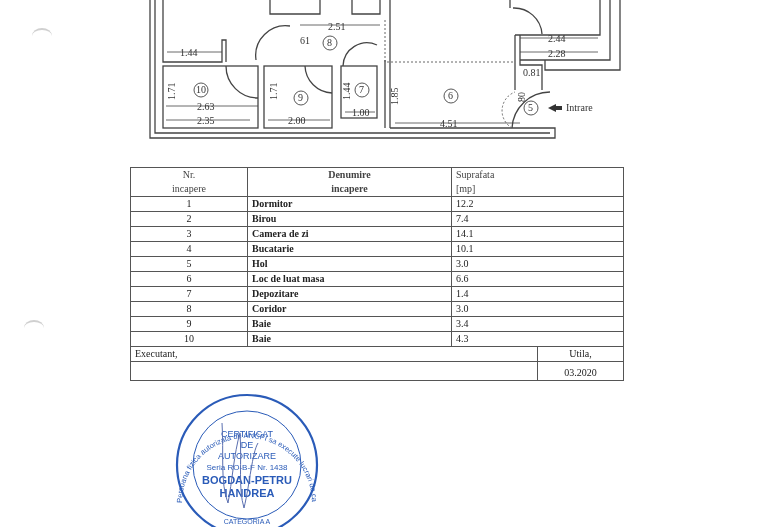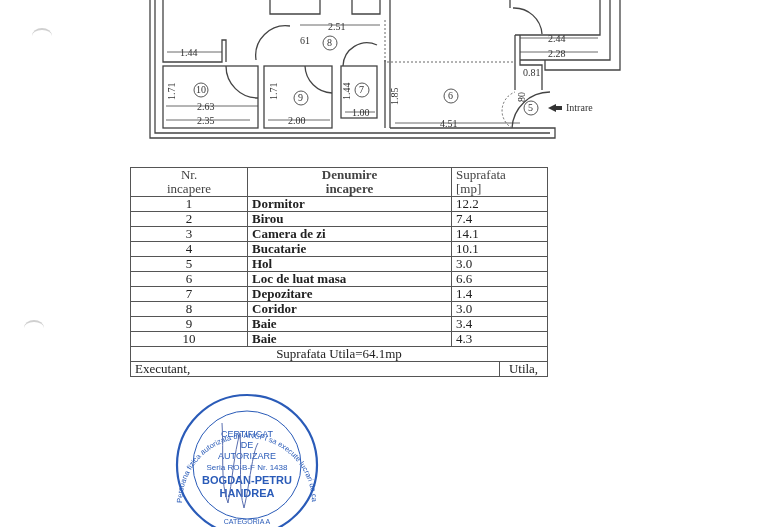--- a/index.html
+++ b/index.html
@@ -1,21 +1,21 @@
 <!DOCTYPE html>
 <html><head>
 <meta charset="utf-8">
 <style>
   html, body { margin:0; padding:0; background:#ffffff; }
   body { width:762px; height:527px; position:relative; overflow:hidden; font-family:"Liberation Serif", "DejaVu Serif", serif; color:#222; }
   .punch { position:absolute; width:20px; height:14px; border-top:2px solid #d0d0d0; border-radius:50% 50% 0 0; }
   #plan { position:absolute; left:0; top:0; }
   .plan-text { font-family:"Liberation Serif", serif; font-size:10px; fill:#333; }
   .room-num { font-family:"Liberation Serif", serif; font-size:10px; fill:#333; }
-  table.rooms { position:absolute; left:130px; top:167px; width:418px; border-collapse:collapse; font-size:13px; table-layout:fixed; }
+  table.rooms { position:absolute; left:130px; top:167px; width:494px; border-collapse:collapse; font-size:10px; table-layout:fixed; }
   table.rooms td { border:1px solid #555; padding:0 4px; height:14px; line-height:14px; }
   .c-nr { width:108px; text-align:center; }
   .c-name { width:195px; text-align:left;font-weight:bold; }
   .c-area { }
   .hdr td { height:28px; line-height:13px; vertical-align:middle; color:#444; }
   .sum td { text-align:center; padding-left:60px; }
   .sign td { height:14px; }
   .exec { text-align:left; }
   .date-cell { width:112px; text-align:center; }
   .sig-area { height:110px; vertical-align:top; }
@@ -161,26 +161,27 @@
   <tr>
         <td class="c-nr">9</td>
         <td class="c-name">Baie</td>
         <td class="c-area" colspan="2">3.4</td>
       </tr>
   <tr>
         <td class="c-nr">10</td>
         <td class="c-name">Baie</td>
         <td class="c-area" colspan="2">4.3</td>
       </tr>
-  <tr class="sum">
-        <td colspan="4">Suprafata Utila=64.1mp</td>
-      </tr>
   <tr class="sign">
     <td colspan="3" class="exec">Executant,</td>
     <td class="date-cell">Utila,</td>
+  </tr>
+  <tr>
+    <td colspan="3" class="sig-area"></td>
+    <td class="date-cell sig-area" style="padding-top:4px;">03.2020</td>
   </tr>
 </tbody>
   </table>
 
 <svg id="stamp" width="170" height="134">
   <defs>
     <path id="ringPath" d="M20,110 A64,64 0 1 1 150,110"></path>
   </defs>
   <g stroke="#2a5bb8" fill="none">
     <circle cx="85" cy="72" r="70" stroke-width="2.2"></circle>

